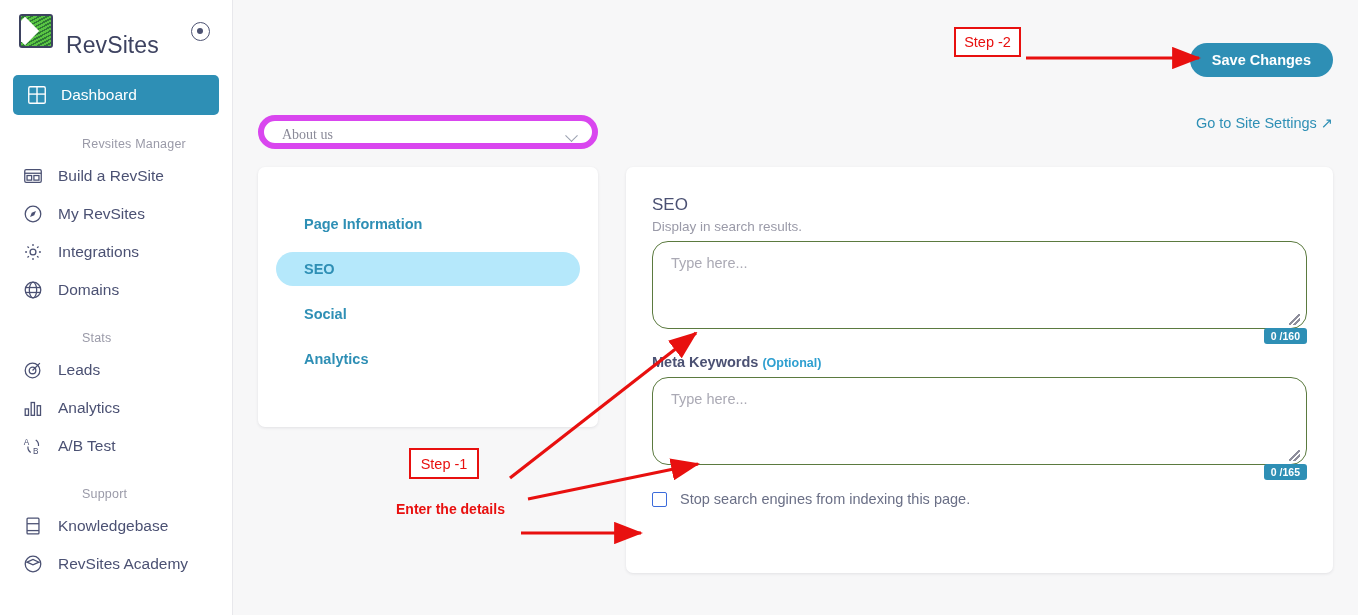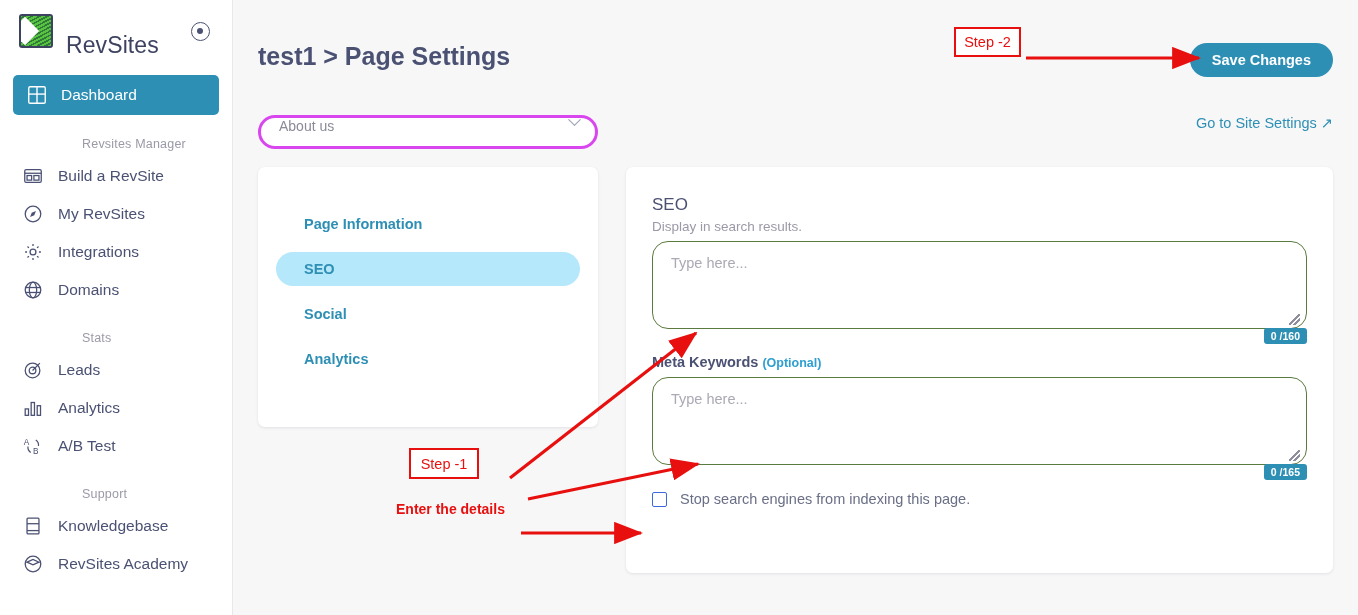--- a/index.html
+++ b/index.html
@@ -102,24 +102,24 @@
     cursor: pointer;
   }
   .site-settings-link {
     position: absolute; right: 25px; top: 115px;
     color: #2e8fb5; font-size: 14.5px;
     text-decoration: none; cursor: pointer;
   }
   .page-select {
     position: absolute; left: 25px; top: 115px;
     width: 340px; height: 34px;
-    border: 3px solid #d946ef; border-radius: 18px;
+    border: 6px solid #d946ef; border-radius: 18px;
     background: #fff;
-    display: flex; align-items: flex-start; justify-content: space-between;
-    padding: 0 16px 0 18px; cursor: pointer;
+    display: flex; align-items: flex-end; justify-content: space-between;
+    padding: 0 16px 0 18px; cursor: pointer; font-family: Liberation Serif, serif;
   }
   .page-select .val { color: #8a8a98; font-size: 14px; }
   .chev {
     width: 9px; height: 9px;
     border-right: 1.4px solid #9aa0b0;
     border-bottom: 1.4px solid #9aa0b0;
     transform: rotate(45deg) translate(-2px,-2px);
   }
 
   .card-left {
@@ -311,21 +311,20 @@
       <svg class="ico" viewBox="0 0 24 24" fill="none" stroke="#4b5173" stroke-width="1.4">
         <circle cx="12" cy="12" r="8.5"></circle>
           <path d="M5.5 10 L12 7 L18.5 10 L12 13 Z"></path>
       </svg>
       <span class="label">RevSites Academy</span>
     </div>
   </aside>
 
   <main class="main">
 
-    <h1 class="page-title">test1 &gt; Page Settings</h1>
 
     <button class="save-btn">Save Changes</button>
 
     <a class="site-settings-link">
       <span>Go to Site Settings</span>
       <span> ↗</span>
     </a>
 
     <div class="page-select">
       <span class="val">About us</span>

